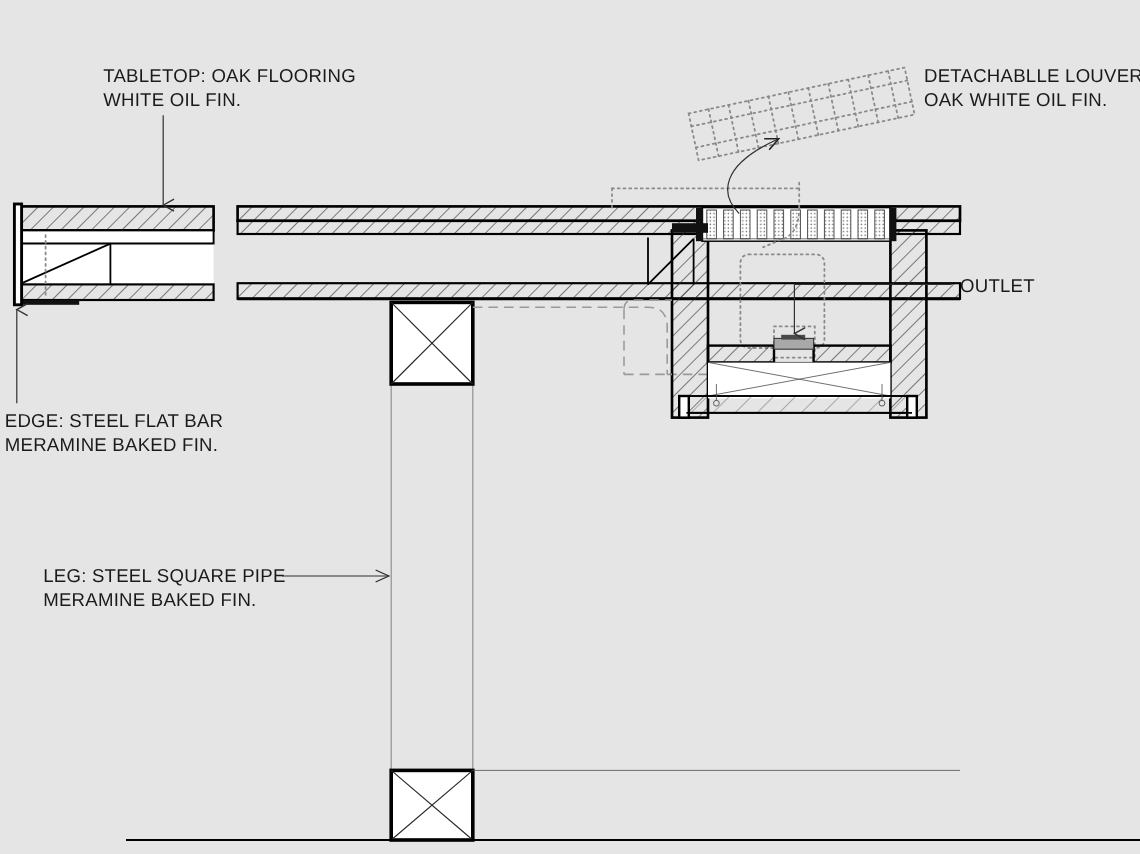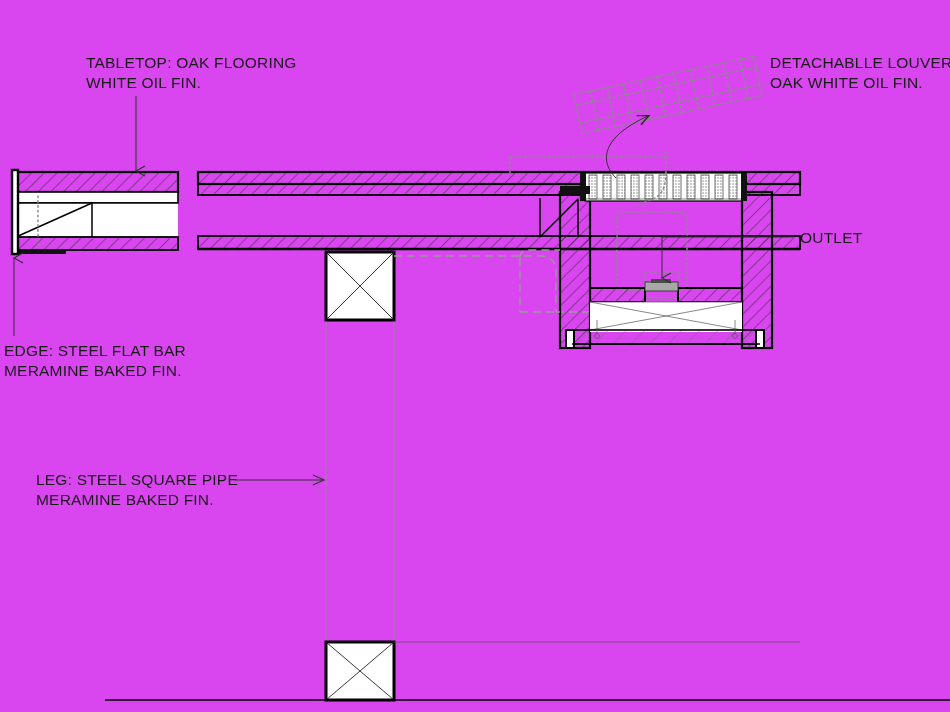--- a/index.html
+++ b/index.html
@@ -11,21 +11,21 @@
   body {
     font-family: "Liberation Sans", sans-serif;
     width: 950px;
     height: 712px;
     overflow: hidden;
   }
   #drawing-root {
     position: relative;
     width: 950px;
     height: 712px;
-    background: #d946ef;
+    background: #e5e5e5;
   }
   svg#cad-canvas {
     display: block;
     width: 950px;
     height: 712px;
   }
   .anno-text {
     font-family: "Liberation Sans", sans-serif;
     font-size: 15.5px;
     fill: #1a1a1a;

